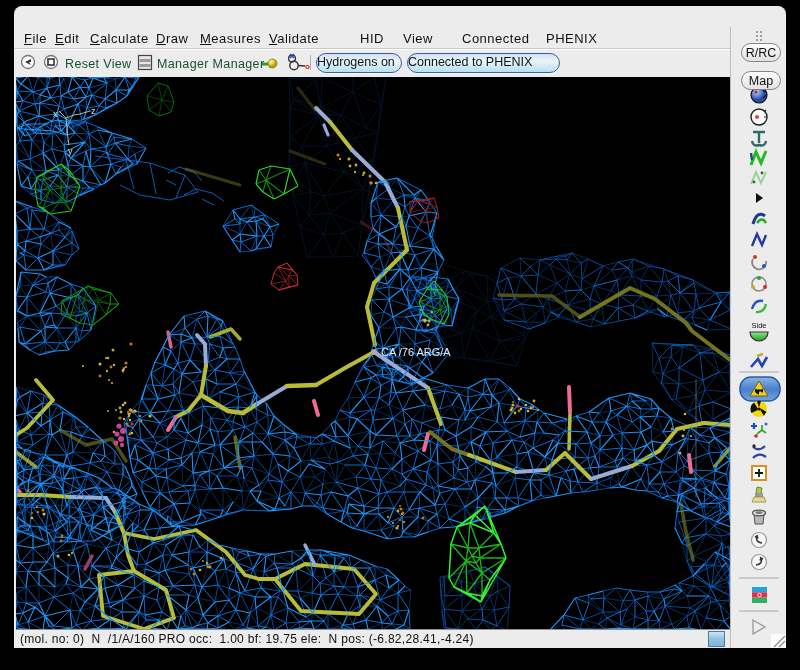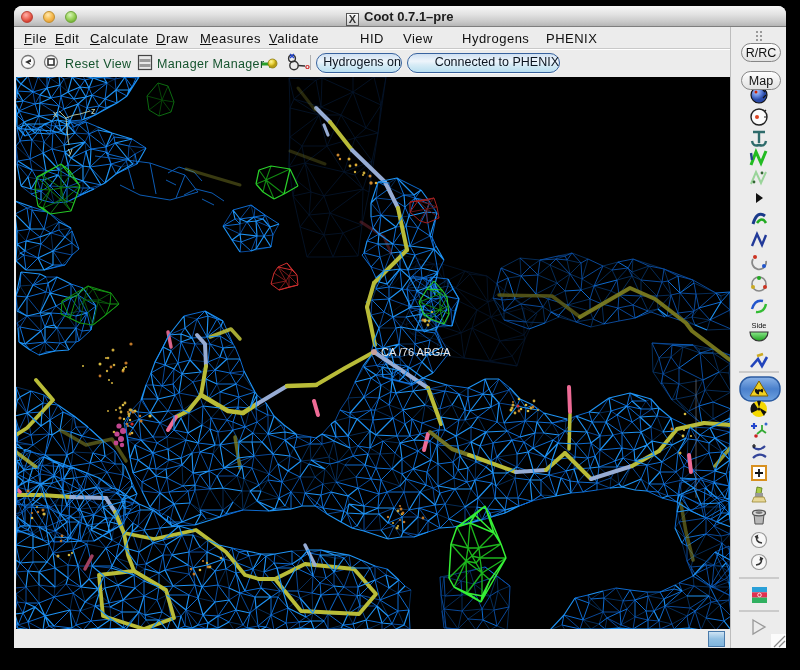--- a/index.html
+++ b/index.html
@@ -12,49 +12,43 @@
 #title{position:absolute;left:332px;top:3px;font-size:13px;font-weight:bold;color:#1c1c1c}
 #xicon{display:inline-block;width:13px;height:13px;border:1px solid #555;background:linear-gradient(#fdfdfd,#cfcfcf);
  color:#333;font-size:11px;line-height:11px;text-align:center;vertical-align:-2px;margin-right:5px;font-weight:bold}
 #menubar{position:absolute;left:0;top:21px;width:716px;height:14px;background:#ececec;font-size:13px;letter-spacing:.5px;color:#101010}
 #menubar span{position:absolute;top:4px}
 #toolbar{position:absolute;left:0;top:43px;width:716px;height:28px;background:#ececec;
  border-top:1px solid #fff;box-shadow:0 -1px 0 #c9c9c9}
 #toolbar .tx{position:absolute;top:7px;font-size:12.5px;letter-spacing:.35px;color:#14532d}
 .pill{position:absolute;top:3px;height:20px;border:1.5px solid #38629e;border-radius:10px;
  background:linear-gradient(#cfe0f2,#eef5fb 40%,#d8ecf6 60%,#b9dff0);font-size:12.5px;color:#0c1520;
- text-align:right;box-shadow:0 1px 1px rgba(255,255,255,.8);line-height:17px}
+ text-align:left;box-shadow:0 1px 1px rgba(255,255,255,.8);line-height:17px}
 #canvasbg{position:absolute;left:2px;top:71px;width:714px;height:552px;background:#000}
 #sidebar{position:absolute;left:716px;top:21px;width:56px;height:621px;background:#ececec;border-left:1px solid #bdbdbd}
 .sbtn{position:absolute;left:10px;width:40px;height:19px;border:1px solid #868686;border-radius:9.5px;
  background:linear-gradient(#fefefe,#efefef 50%,#e2e2e2);font-size:12.5px;color:#111;text-align:center;line-height:18px}
 #statusbar{position:absolute;left:2px;top:623px;width:714px;height:19px;background:#ececec;border-top:1px solid #909090;
  font-size:12px;letter-spacing:.3px;color:#101010;line-height:18px;padding-left:4px;white-space:nowrap}
 #prog{position:absolute;left:694px;top:625px;width:17px;height:16px;border:1px solid #4a7aaa;
  background:linear-gradient(#cfe4f4,#92c0e2 50%,#7fb4dc)}
 #grip{position:absolute;left:757px;top:628px;width:15px;height:14px;background:#fbfbfb}
 </style></head>
 <body>
 <div id="win">
- <div id="tbar">
-  <div class="light" id="l1"></div>
-      <div class="light" id="l2"></div>
-      <div class="light" id="l3"></div>
-  <div id="title"><span id="xicon">X</span>Coot 0.7.1–pre</div>
- </div>
  <div id="menubar">
       <span style="left:10px"><u>F</u>ile</span>
       <span style="left:41px"><u>E</u>dit</span>
       <span style="left:76px"><u>C</u>alculate</span>
       <span style="left:142px"><u>D</u>raw</span>
       <span style="left:186px"><u>M</u>easures</span>
       <span style="left:255px"><u>V</u>alidate</span>
       <span style="left:346px">HID</span>
       <span style="left:389px">View</span>
-      <span style="left:448px">Hydrogens</span>
+      <span style="left:448px">Connected</span>
       <span style="left:532px">PHENIX</span>
     </div>
  <div id="toolbar">
   <svg width="716" height="28" style="position:absolute;left:0;top:0">
 <circle cx="14" cy="12" r="6.5" fill="#fafafa" stroke="#777" stroke-width="1.3"></circle>
 <path d="M11 12 L17 9 L17 12 L15 12 L17 15 Z" fill="#333"></path>
 <circle cx="37" cy="12" r="6.5" fill="#fafafa" stroke="#777" stroke-width="1.3"></circle>
 <rect x="34" y="9" width="6" height="6" fill="#fff" stroke="#333" stroke-width="1.6"></rect>
 <rect x="124.5" y="5.5" width="13" height="14" fill="#e8e8e8" stroke="#444" stroke-width="1.2"></rect>
 <rect x="125.5" y="9" width="11" height="3" fill="#9a9a9a"></rect>
@@ -380,16 +374,17 @@
         <rect x="21" y="560" width="15" height="5.3" fill="#2aa0d8"></rect>
         <rect x="21" y="565.3" width="15" height="5.3" fill="#e03050"></rect>
         <rect x="21" y="570.6" width="15" height="5.4" fill="#30b060"></rect>
         <circle cx="28.5" cy="568" r="1.8" fill="none" stroke="#fff" stroke-width=".8"></circle>
         <line x1="8" y1="584" x2="48" y2="584" stroke="#aaa" stroke-width="1"></line>
         <path d="M22 593 L34 600 L22 607 Z" fill="#ececec" stroke="#999" stroke-width="1.3"></path>
       </svg>
   <div class="sbtn" style="top:16px">R/RC</div>
   <div class="sbtn" style="top:44px">Map</div>
  </div>
+ <div id="statusbar">(mol. no: 0)&nbsp; N&nbsp; /1/A/160 PRO occ:&nbsp; 1.00 bf: 19.75 ele:&nbsp; N pos: (-6.82,28.41,-4.24)</div>
  <div id="prog"></div>
  <svg id="grip" width="15" height="14">
       <path d="M14 2 L3 13 M14 7 L8 13" stroke="#888" stroke-width="1.2"></path>
     </svg>
 </div>
 </body></html>

